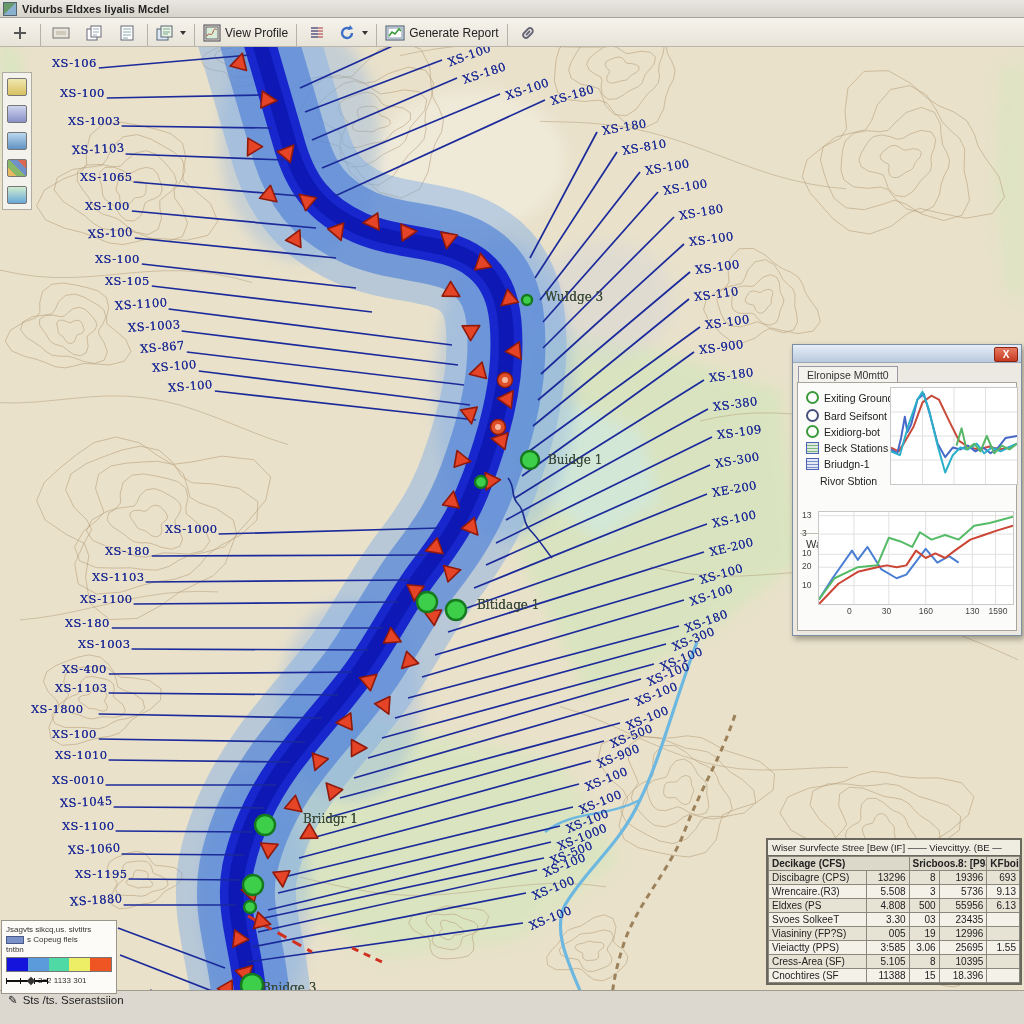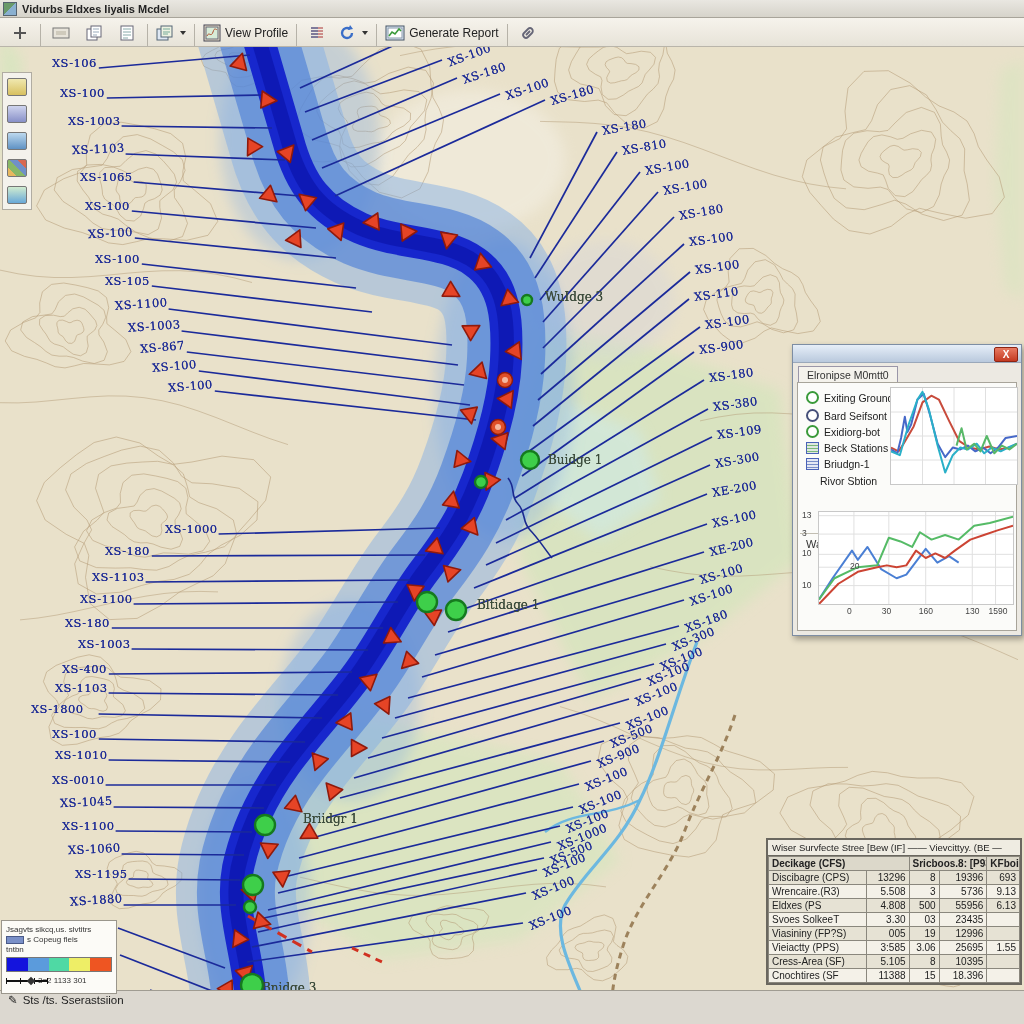--- a/index.html
+++ b/index.html
@@ -655,21 +655,21 @@
       </div>
       <div id="c2xticks"></div>
     <span class="tick" style="left: 48.92px; top: 223px;">0</span>
         <span class="tick" style="left: 83.84px; top: 223px;">30</span>
         <span class="tick" style="left: 120.7px; top: 223px;">160</span>
         <span class="tick" style="left: 167.26px; top: 223px;">130</span>
         <span class="tick" style="left: 190.54px; top: 223px;">1590</span>
         <span class="tick" style="left: 4px; top: 126.68px;">13</span>
         <span class="tick" style="left: 4px; top: 145.08px;">3</span>
         <span class="tick" style="left: 4px; top: 165.32px;">10</span>
-        <span class="tick" style="left: 4px; top: 178.2px; margin-left: 48px;">20</span>
+        <span class="tick" style="left: 4px; top: 178.2px;">20</span>
         <span class="tick" style="left: 4px; top: 196.6px;">10</span>
       </div>
   </div>
 
   <div id="rtable">
     <div class="ttitle">Wiser Survfecte Stree [Bew (IF]  ——  Vievcittyy. (BE  —</div>
     <table>
       <colgroup>
           <col style="width:39%">
           <col style="width:17%">

